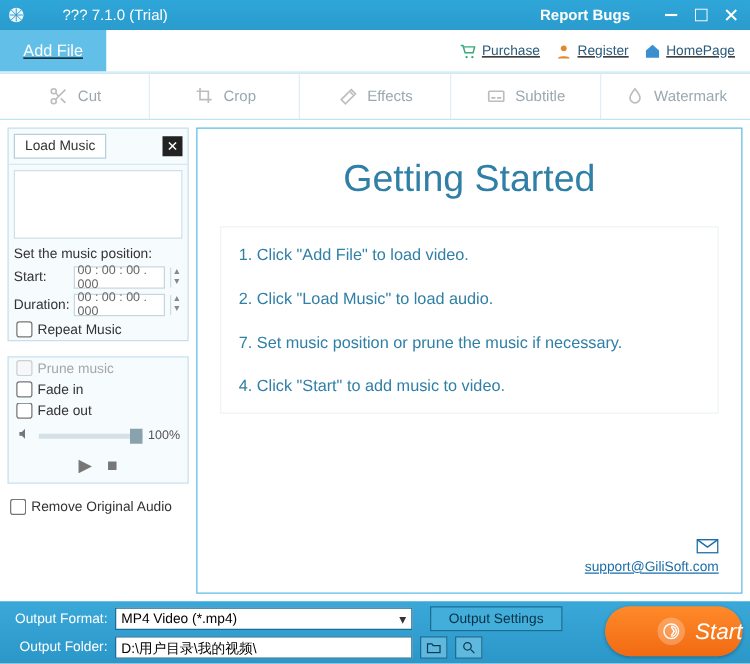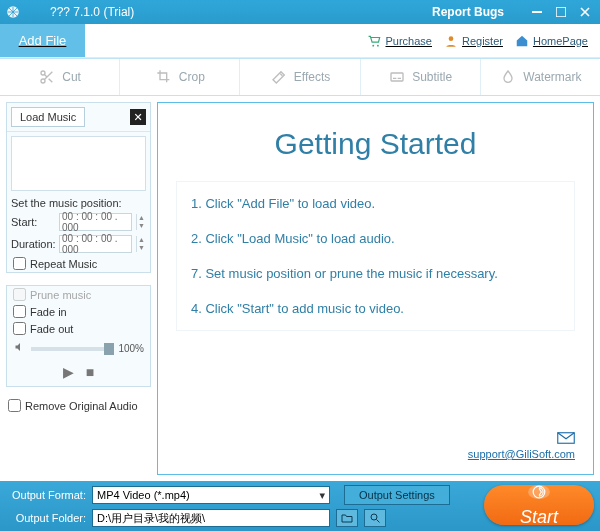--- a/index.html
+++ b/index.html
@@ -61,21 +61,21 @@
 
 
 .bottom { height:50px; background:linear-gradient(#3aa8d8,#2a97c8); padding:4px 8px; display:flex; flex-direction:column; gap:4px; color:#fff; font-size:11px; position:relative; }
 .brow { display:flex; align-items:center; gap:6px; }
 .brow label { width:78px; text-align:right; }
 .sel, .txt { flex:0 0 238px; height:18px; background:#fff; color:#000; border:1px solid #1d6c93; padding:0 4px; font-size:11px; display:flex; align-items:center; }
 .sel { justify-content:space-between; cursor:pointer; }
 .sel .caret { color:#333; }
 .smallbtn { width:22px; height:18px; border:1px solid #1d6c93; background:#5fb8de; display:flex; align-items:center; justify-content:center; cursor:pointer; color:#0d3a52; }
 .outset { height:20px; padding:0 14px; border:1px solid #1d6c93; background:#44aedb; display:flex; align-items:center; cursor:pointer; font-size:11px; color:#063147; margin-left:8px; }
-.startbtn { position:absolute; right:6px; top:4px; width:110px; height:40px; border-radius:20px; background:linear-gradient(#ff8a2a,#f26a12); display:flex; align-items:center; justify-content:flex-start; gap:8px; color:#fff; font-size:18px; cursor:pointer; font-style:italic; box-shadow:0 1px 3px rgba(0,0,0,.3);flex-direction:column; }
+.startbtn { position:absolute; right:6px; top:4px; width:110px; height:40px; border-radius:20px; background:linear-gradient(#ff8a2a,#f26a12); display:flex; align-items:center; justify-content:flex-end; gap:8px; color:#fff; font-size:18px; cursor:pointer; font-style:italic; box-shadow:0 1px 3px rgba(0,0,0,.3); }
 .startbtn .sicon { width:22px; height:22px; border-radius:50%; background:rgba(255,255,255,.25); display:flex; align-items:center; justify-content:center; }
 </style>
 </head>
 <body>
 
 <div class="titlebar">
   <span class="logo">
     <svg width="14" height="14" viewBox="0 0 24 24">
         <circle cx="12" cy="12" r="10" fill="#fff" opacity=".9"></circle>
         <path d="M12 3v18M3 12h18M5 5l14 14M19 5L5 19" stroke="#2a9bcd" stroke-width="1.3"></path>

